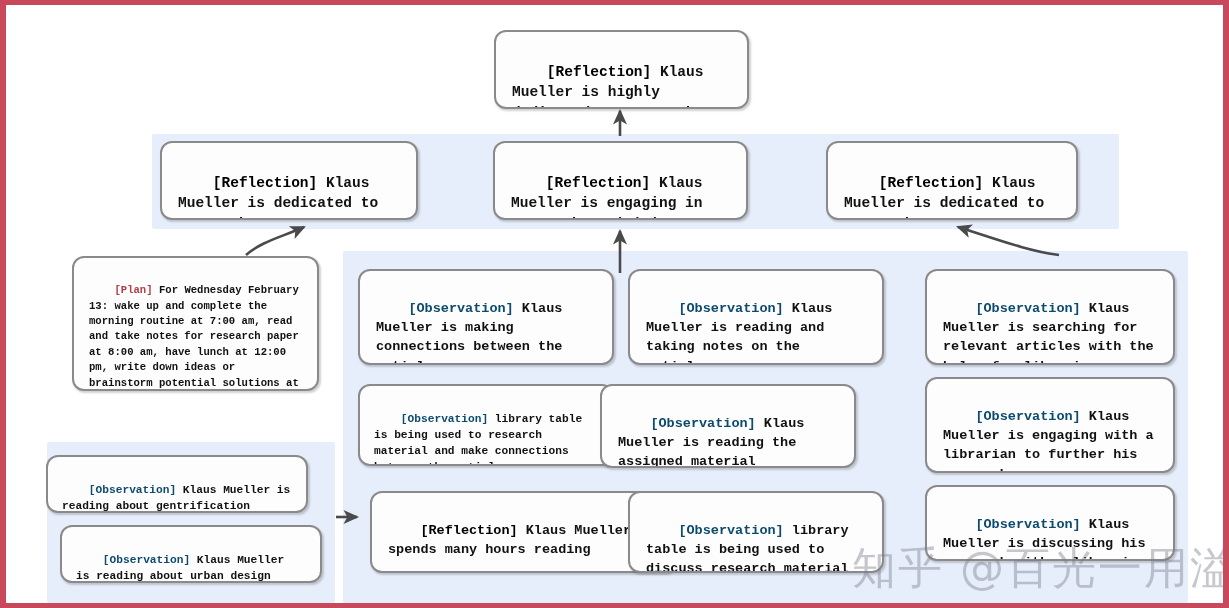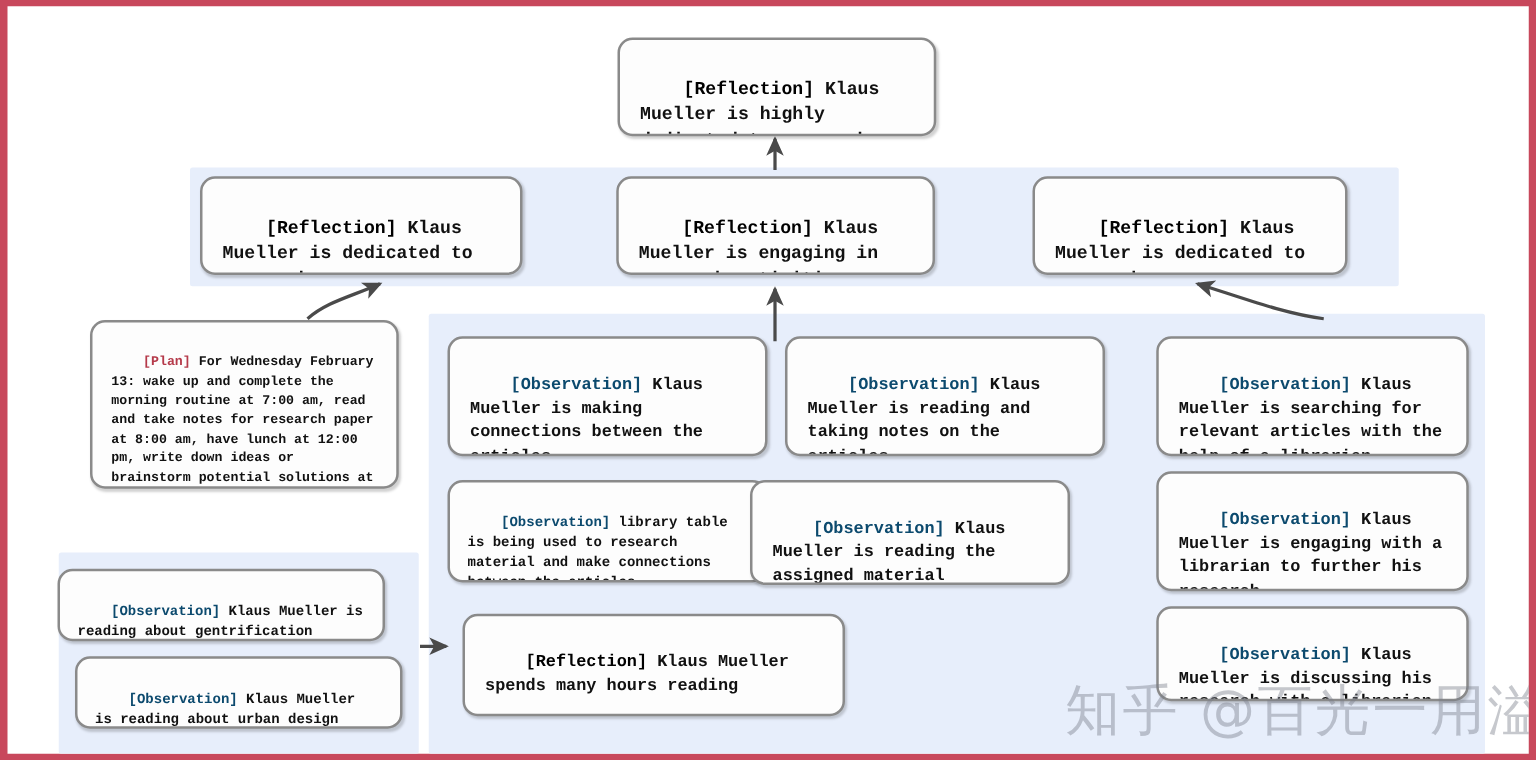--- a/index.html
+++ b/index.html
@@ -133,20 +133,23 @@
   </div>
 
   <div class="node fs13" style="left:622px; top:264px; width:256px; height:96px;">
     <span class="tag tag-observation">[Observation]</span><span> Klaus Mueller is reading and taking notes on the articles</span>
   </div>
 
   <div class="node fs13" style="left:594px; top:379px; width:256px; height:84px;">
     <span class="tag tag-observation">[Observation]</span><span> Klaus Mueller is reading the assigned material</span>
   </div>
 
+  <div class="node fs13" style="left:622px; top:486px; width:256px; height:82px;">
+    <span class="tag tag-observation">[Observation]</span><span> library table is being used to discuss research material</span>
+  </div>
 
   <div class="node fs13" style="left:919px; top:264px; width:250px; height:96px;">
     <span class="tag tag-observation">[Observation]</span><span> Klaus Mueller is searching for relevant articles with the help of a librarian</span>
   </div>
 
   <div class="node fs13" style="left:919px; top:372px; width:250px; height:96px;">
     <span class="tag tag-observation">[Observation]</span><span> Klaus Mueller is engaging with a librarian to further his research</span>
   </div>
 
   <div class="node fs13" style="left:919px; top:480px; width:250px; height:76px;">

